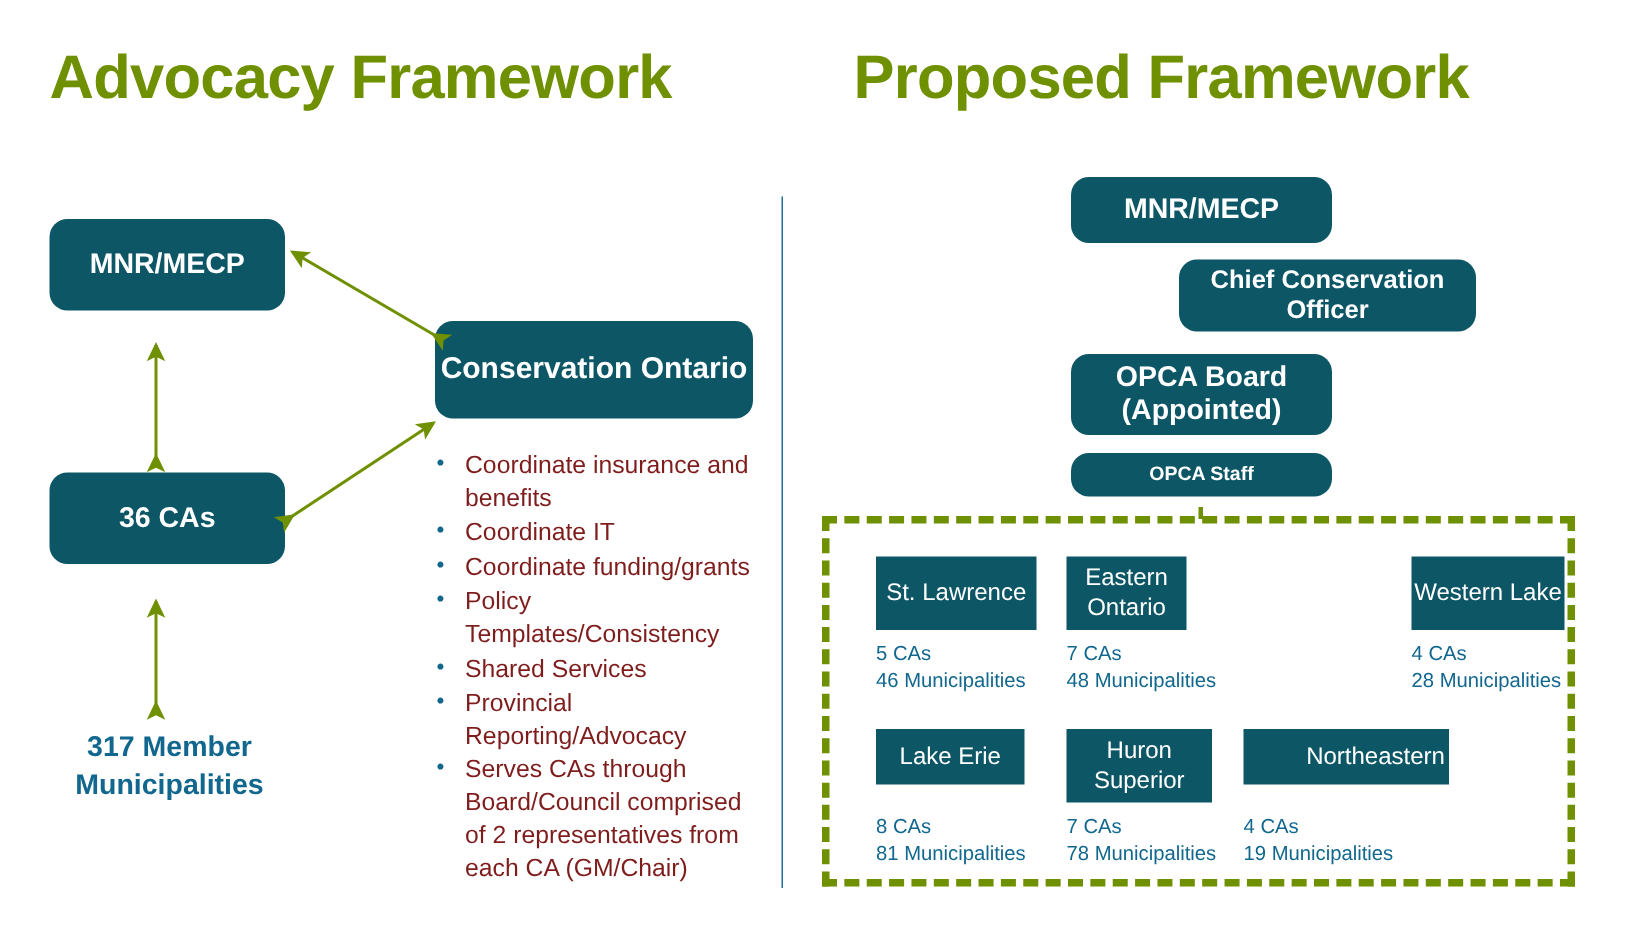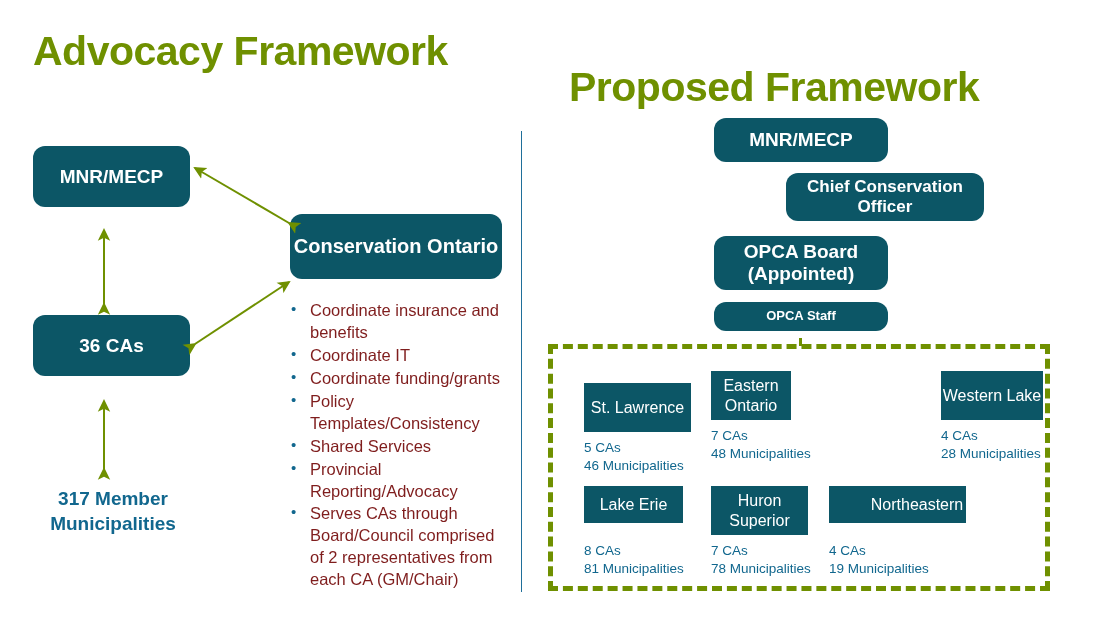--- a/index.html
+++ b/index.html
@@ -22,21 +22,21 @@
   
   .title {
     position: absolute;
     font-weight: bold;
     color: #6f9000;
     font-size: 41px;
     letter-spacing: -0.5px;
     white-space: nowrap;
   }
   #title-existing { left: 33px;  top: 28px; }
-  #title-proposed { left: 569px; top: 28px; margin-top: 36px; }
+  #title-proposed { left: 569px; top: 28px; }
 
   
   #divider {
     position: absolute;
     left: 521px;
     top: 131px;
     width: 1px;
     height: 461px;
     background: #1f6f9a;
   }
@@ -147,21 +147,21 @@
     box-sizing: border-box;
   }
   .region .stats {
     color: #11678e;
     font-size: 13.5px;
     line-height: 1.35;
     margin-top: 7px;
     white-space: nowrap;
   }
 
-  #region-0 { left: 584px; top: 383px; }
+  #region-0 { left: 584px; top: 371px; }
   #region-1 { left: 711px; top: 371px; }
   #region-2 { left: 829px; top: 371px; }
   #region-3 { left: 941px; top: 371px; }
   #region-4 { left: 584px; top: 486px; }
   #region-5 { left: 711px; top: 486px; }
   #region-6 { left: 829px; top: 486px; }
 
   #region-0 .chip { width: 107px; height: 49px; }
   #region-1 .chip { width: 80px;  height: 49px; }
   #region-2 .chip { width: 82px;  height: 49px; }

